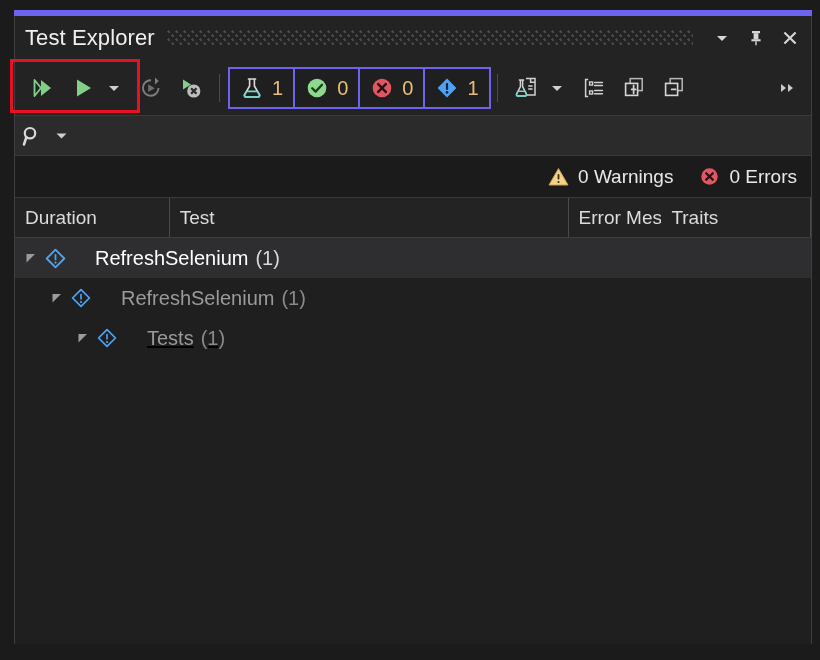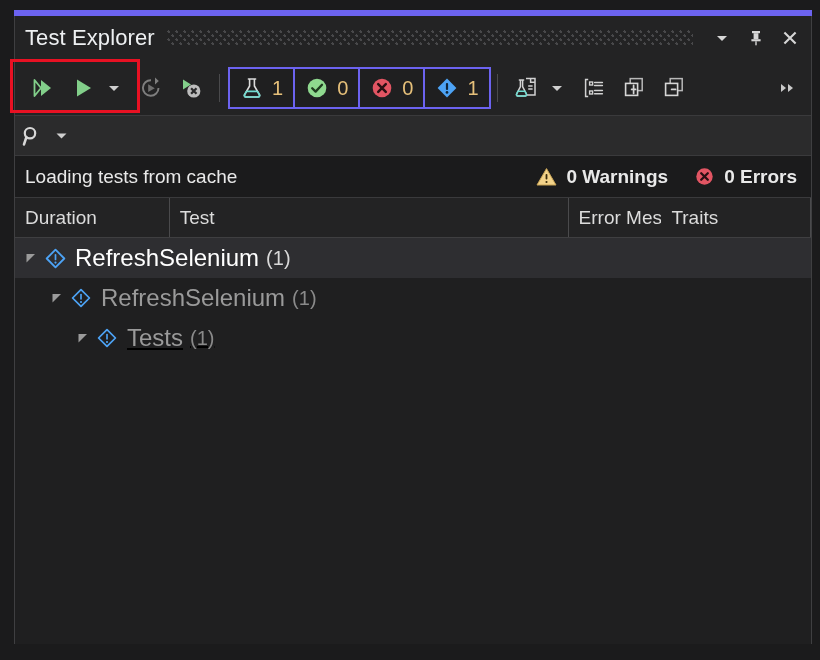--- a/index.html
+++ b/index.html
@@ -149,21 +149,21 @@
 
   
   .statusbar {
     height: 42px;
     background: #1b1b1c;
     display: flex; align-items: center;
     border-bottom: 1px solid #3a3a3c;
     padding-left: 10px;
   }
   .status-text { color: #e9e9e9; font-size: 19px; }
-  .status-right { margin-left: auto; display: flex; align-items: center; gap: 26px; padding-right: 14px; font-weight: bold; }
+  .status-right { margin-left: auto; display: flex; align-items: center; gap: 26px; padding-right: 14px; }
   .status-item { display: flex; align-items: center; gap: 9px; color: #e9e9e9; font-size: 19px; }
 
   
   .colheaders {
     height: 40px;
     background: #232324;
     display: flex;
     align-items: stretch;
     border-bottom: 1px solid #3f3f41;
   }
@@ -192,21 +192,21 @@
   }
   .row.selected { background: #2e2e31; }
   .twisty {
     width: 16px; height: 16px;
     margin-right: 4px;
     display: flex; align-items: center; justify-content: center;
     flex: none;
   }
   .twisty-spacer { width: 20px; flex: none; }
   .row-icon { width: 24px; display: flex; align-items: center; justify-content: center; flex: none; margin-right: 8px; }
-  .row-label { font-size: 24px; white-space: nowrap; }
+  .row-label { font-size: 20px; white-space: nowrap; margin-left: 20px; }
   .row-count { font-size: 20px; margin-left: 7px; }
 
   .lvl0 .row-label { color: #ffffff; }
   .lvl0 .row-count { color: #d9d9d9; }
   .lvl1 .row-label, .lvl2 .row-label, .lvl3 .row-label { color: #9a9a9a; }
   .lvl1 .row-count, .lvl2 .row-count { color: #8a8a8a; }
 
   .indent0 { padding-left: 8px; }
   .indent1 { padding-left: 34px; }
   .indent2 { padding-left: 60px; text-decoration: underline; }
@@ -428,21 +428,20 @@
           <span>
             <svg width="13" height="13" viewBox="0 0 13 13">
                 <path d="M1.5 4.5 L11.5 4.5 L6.5 9.5 Z" fill="#cfcfcf"></path>
               </svg>
           </span>
         </div>
       </div>
     </div>
 
     <div class="statusbar">
-      <div class="status-text">Loading tests from cache</div>
       <div class="status-right">
         <div class="status-item">
           <span>
             <svg width="21" height="21" viewBox="0 0 21 21">
               <path d="M10.5 2.6 L20 19 L1 19 Z" fill="#f3d38a" stroke="#c8a355" stroke-width="1"></path>
               <rect x="9.6" y="8" width="1.8" height="5.6" rx=".8" fill="#3a2b0a"></rect>
               <circle cx="10.5" cy="16" r="1.05" fill="#3a2b0a"></circle>
             </svg>
           </span>
           <span>0 Warnings</span>

